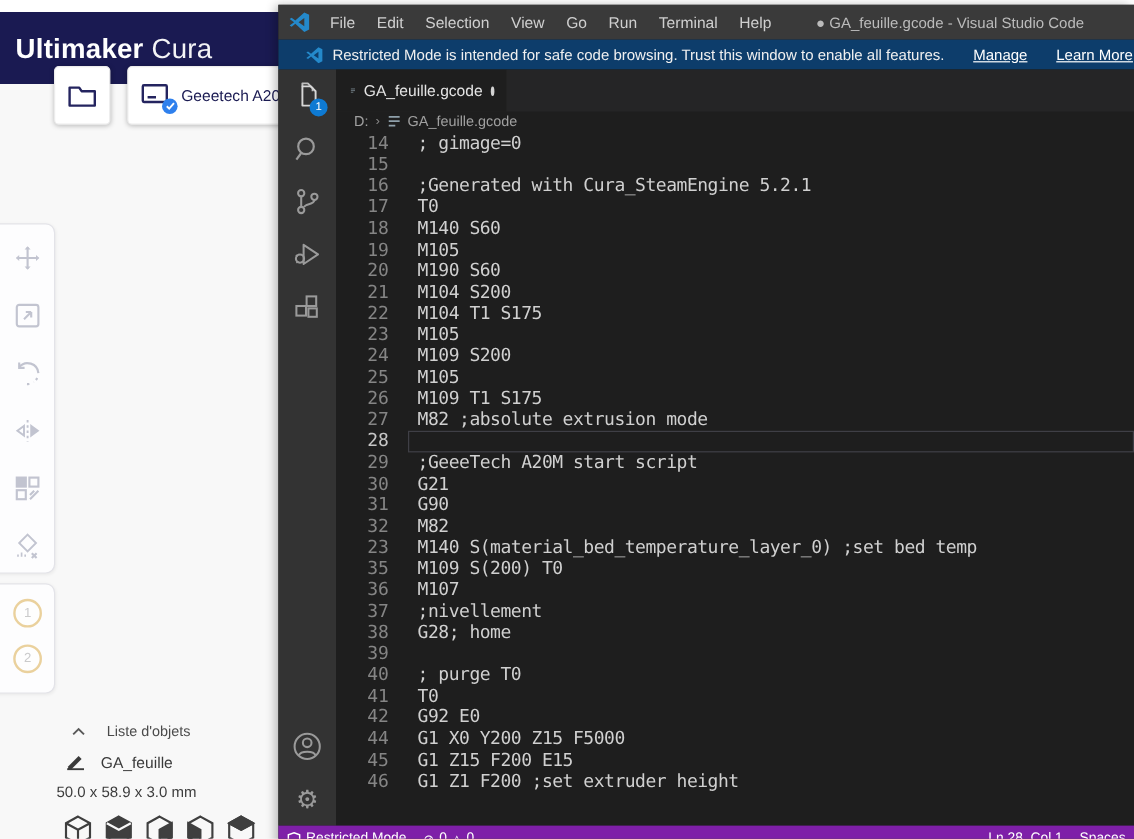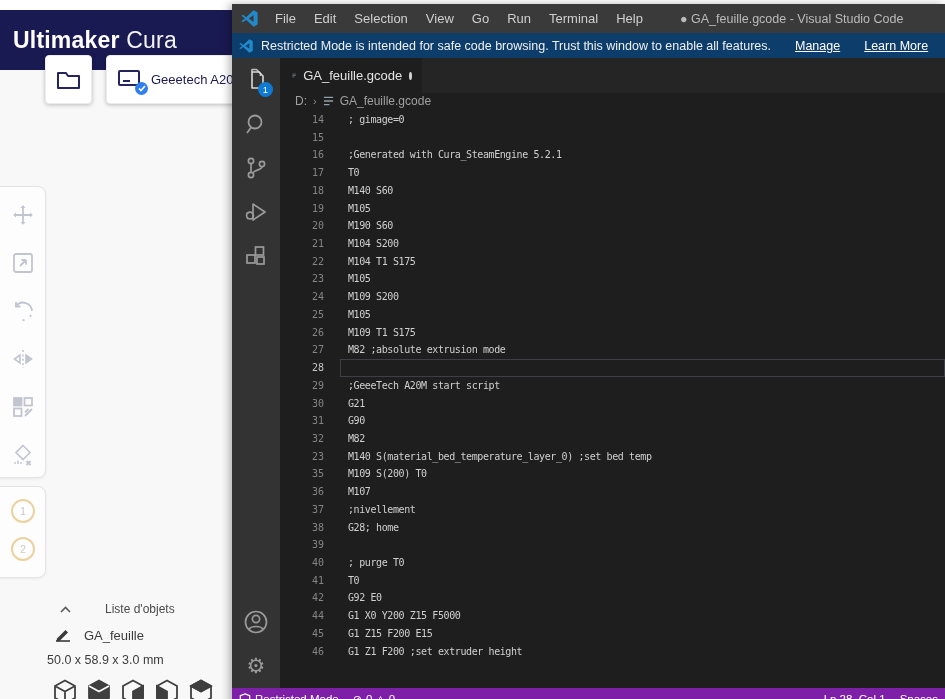--- a/index.html
+++ b/index.html
@@ -27,40 +27,40 @@
   .cura-panel { position:absolute; left:-10px; width:56px; background:#fdfdfe; border:1px solid #e3e3e8;
                 border-radius:8px; box-shadow:0 1px 3px rgba(0,0,0,.06); }
   #tool-panel { top:186px; height:292px; display:flex; flex-direction:column; align-items:flex-end;
                 padding:16px 10px 0 0; gap:24px; }
   #extruder-panel { top:486px; height:92px; display:flex; flex-direction:column; align-items:flex-end;
                 padding:12px 10px 0 0; gap:14px; }
   .tool-ic { width:24px; height:24px; opacity:.85; }
   .ext-btn { width:24px; height:24px; border-radius:50%; border:2px solid #d9a63e; color:#9a9a9a;
              font-size:11px; display:flex; align-items:center; justify-content:center; opacity:.5; background:#fff; }
 
-  .objlist-header { position:absolute; left:60px; top:602px; display:flex; align-items:center; gap:34px; }
+  .objlist-header { position:absolute; left:60px; top:602px; display:flex; align-items:center; gap:18px; }
   .objlist-header .hdr { font-size:12px; color:#4a4a4a; }
   .obj-row { position:absolute; left:55px; top:628px; display:flex; align-items:center; gap:13px; }
   .obj-row .oname { font-size:13px; color:#3a3a3a; }
   .dims { position:absolute; left:47px; top:653px; font-size:12.5px; color:#3c3c3c; }
   .cube-row { position:absolute; left:53px; top:679px; display:flex; gap:10px; }
 
   
   #vscode { position:absolute; left:232px; top:4px; width:713px; height:706px; background:#1e1e1e;
             box-shadow:-3px 0 8px rgba(0,0,0,.28); }
   .titlebar { position:absolute; left:0; top:0; width:100%; height:29px; background:#3a3a3a;
               display:flex; align-items:center; color:#cfcfcf; font-size:13px; }
   .titlebar .logo { margin:0 8px 0 9px; width:17px; height:17px; }
   .menus { display:flex; }
   .menus span { padding:0 9px; cursor:default; }
   .win-title { position:absolute; left:448px; top:0; height:29px; display:flex; align-items:center;
                color:#bbbbbb; font-size:12.5px; white-space:nowrap; }
 
   .banner { position:absolute; left:0; top:29px; width:100%; height:25px; background:#0d3d6b;
-            display:flex; align-items:center; color:#f0f0f0; font-size:12.5px; }
+            display:flex; align-items:center; color:#f0f0f0; font-size:12.5px;padding-left:16px; }
   .banner .logo { width:14px; height:14px; margin:0 8px 0 7px; }
   .banner a { color:#fff; text-decoration:underline; margin-left:24px; cursor:pointer; white-space:nowrap; }
   .banner .msg { white-space:nowrap; }
 
   .activitybar { position:absolute; left:0; top:54px; width:48px; bottom:22px; background:#333333; }
   .act-item { width:48px; height:44px; display:flex; align-items:center; justify-content:center; position:relative; }
   .act-badge { position:absolute; right:7px; bottom:5px; min-width:15px; height:15px; border-radius:50%;
                background:#0e7ad3; color:#fff; font-size:9.5px; display:flex; align-items:center; justify-content:center; }
   .act-bottom { position:absolute; bottom:0; left:0; width:48px; }
   .gear-glyph { font-size:21px; color:#9a9a9a; }
@@ -68,21 +68,21 @@
   .editor-col { position:absolute; left:48px; top:54px; right:0; bottom:22px; background:#1e1e1e; overflow:hidden; }
   .tabbar { position:absolute; left:0; top:0; right:0; height:35px; background:#252526; display:flex; }
   .tab { width:142px; height:35px; background:#1e1e1e; display:flex; align-items:center; padding:0 10px 0 12px;
          gap:7px; color:#e4e4e4; font-size:13px; }
   .tab .dot { width:8px; height:8px; border-radius:50%; background:#d4d4d4; margin-left:auto; }
   .breadcrumb { position:absolute; left:0; top:35px; right:0; height:16px; display:flex; align-items:center;
                 padding-left:15px; gap:6px; color:#a0a0a0; font-size:12px; }
   .breadcrumb .chev { font-size:11px; color:#8a8a8a; }
 
   .code-area { position:absolute; left:0; top:53px; right:0; bottom:0; overflow:hidden;
-               font-family:"DejaVu Sans Mono", monospace; font-size:10px; letter-spacing:-0.4px; }
+               font-family:"DejaVu Sans Mono", monospace; font-size:15px; letter-spacing:-0.4px; }
   .cline { position:relative; height:17.72px; line-height:17.72px; white-space:pre; color:#d0d0d0; }
   .cline .ln { position:absolute; left:0; width:44px; text-align:right; color:#858585; letter-spacing:0; }
   .cline .ct { position:absolute; left:68px; }
   .cline.current .ln { color:#c6c6c6; }
   .cline.current::after { content:''; position:absolute; left:60px; right:0; top:0; bottom:0;
                           border:1px solid #3f3f46; pointer-events:none; }
   .uni { outline:1px solid #bd9b12; background:rgba(189,155,18,.12); }
 
   .statusbar { position:absolute; left:0; bottom:0; width:100%; height:22px; background:#7e1fa8;
                color:#fff; font-size:11.5px; display:flex; align-items:center; }

